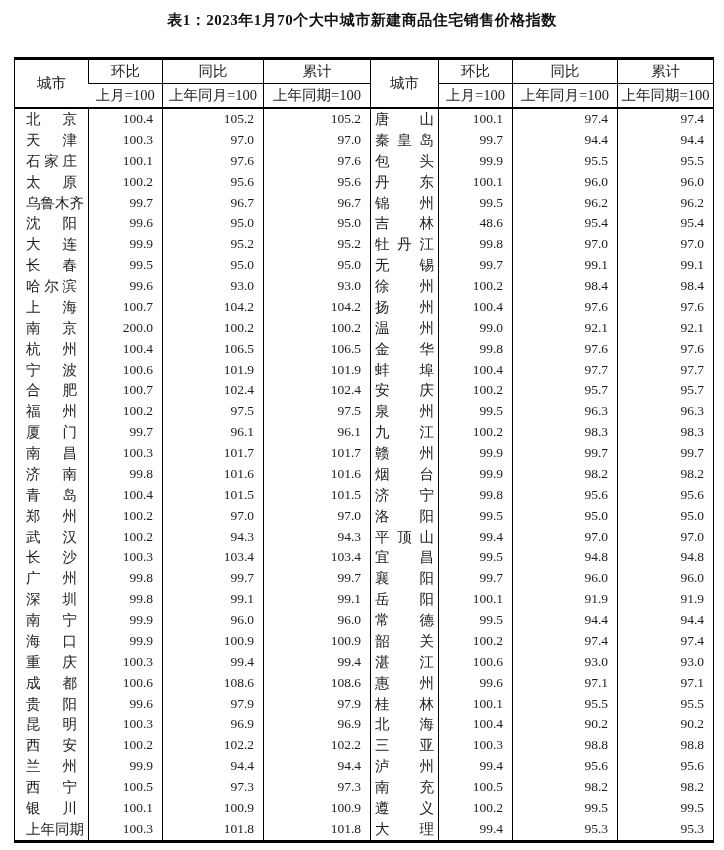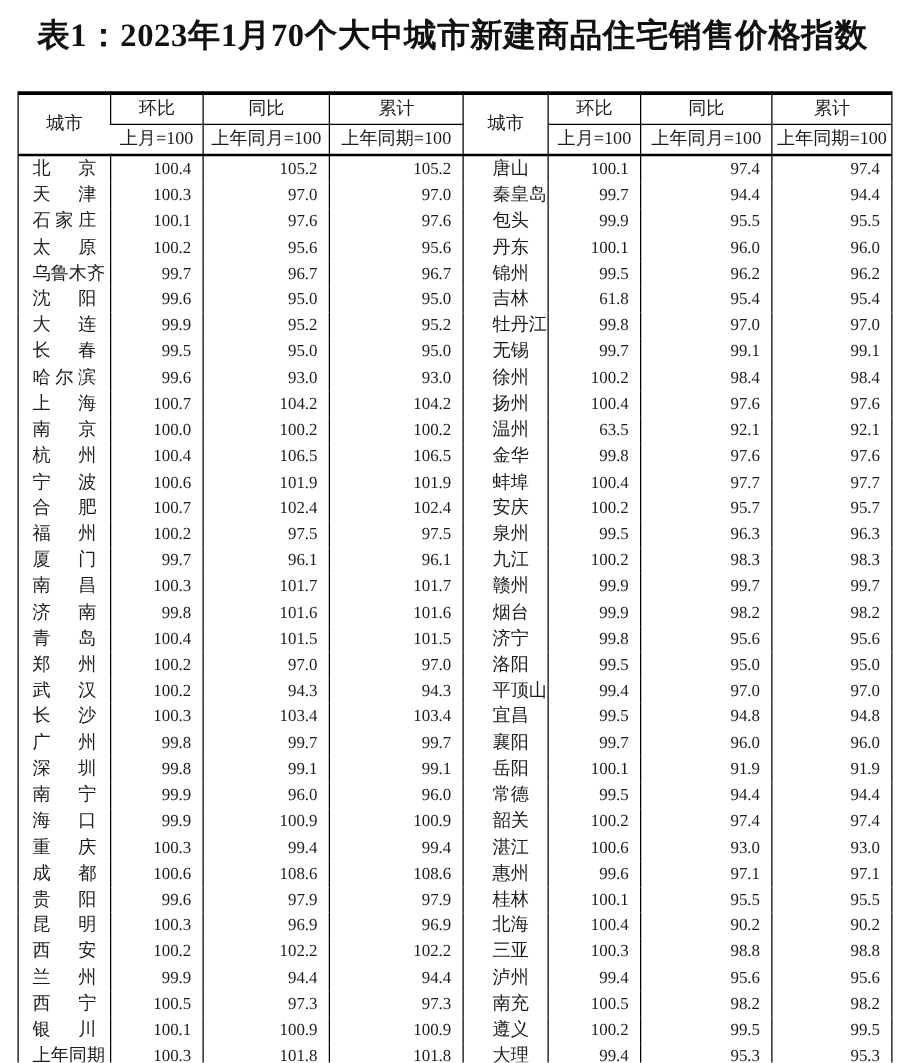--- a/index.html
+++ b/index.html
@@ -10,21 +10,21 @@
   body {
     width: 724px;
     height: 850px;
     font-family: "Liberation Serif", "DejaVu Serif", serif;
     color: #1c1c1c;
     overflow: hidden;
   }
   .title {
     margin: 11px 0 3px 0;
     text-align: center;
-    font-size: 26px;
+    font-size: 15px;
     font-weight: bold;
     letter-spacing: 0.5px;
     color: #111;
   }
   table.price-table {
     border-collapse: collapse;
     table-layout: fixed;
     width: 699px;
     margin: 27px 11px 0 14px;
     border-top: 3px solid #000;
@@ -55,21 +55,21 @@
     height: 20.88px;
     line-height: 20.88px;
     font-size: 13.5px;
   }
   td.city-cell {
     font-size: 14.5px;
     text-align: justify;
     text-align-last: justify;
     padding: 0 11px;
   }
-  td.city-cell.r-city { padding: 0 23px; }
+  td.city-cell.r-city { padding: 0 4px; }
   td.num-cell {
     text-align: right;
     padding-right: 9px;
     font-family: "Liberation Serif", "DejaVu Serif", serif;
   }
 </style>
 </head>
 <body>
 
 <h1 class="title">表1：2023年1月70个大中城市新建商品住宅销售价格指数</h1>
@@ -155,21 +155,21 @@
         <td class="num-cell">99.5</td>
         <td class="num-cell">96.2</td>
         <td class="num-cell">96.2</td>
       </tr>
       <tr>
         <td class="city-cell">沈阳</td>
         <td class="num-cell">99.6</td>
         <td class="num-cell">95.0</td>
         <td class="num-cell">95.0</td>
         <td class="city-cell r-city">吉林</td>
-        <td class="num-cell">61.8</td>
+        <td class="num-cell">48.6</td>
         <td class="num-cell">95.4</td>
         <td class="num-cell">95.4</td>
       </tr>
       <tr>
         <td class="city-cell">大连</td>
         <td class="num-cell">99.9</td>
         <td class="num-cell">95.2</td>
         <td class="num-cell">95.2</td>
         <td class="city-cell r-city">牡丹江</td>
         <td class="num-cell">99.8</td>
@@ -201,25 +201,25 @@
         <td class="num-cell">100.7</td>
         <td class="num-cell">104.2</td>
         <td class="num-cell">104.2</td>
         <td class="city-cell r-city">扬州</td>
         <td class="num-cell">100.4</td>
         <td class="num-cell">97.6</td>
         <td class="num-cell">97.6</td>
       </tr>
       <tr>
         <td class="city-cell">南京</td>
-        <td class="num-cell">100.0</td>
+        <td class="num-cell">200.0</td>
         <td class="num-cell">100.2</td>
         <td class="num-cell">100.2</td>
         <td class="city-cell r-city">温州</td>
-        <td class="num-cell">63.5</td>
+        <td class="num-cell">99.0</td>
         <td class="num-cell">92.1</td>
         <td class="num-cell">92.1</td>
       </tr>
       <tr>
         <td class="city-cell">杭州</td>
         <td class="num-cell">100.4</td>
         <td class="num-cell">106.5</td>
         <td class="num-cell">106.5</td>
         <td class="city-cell r-city">金华</td>
         <td class="num-cell">99.8</td>

